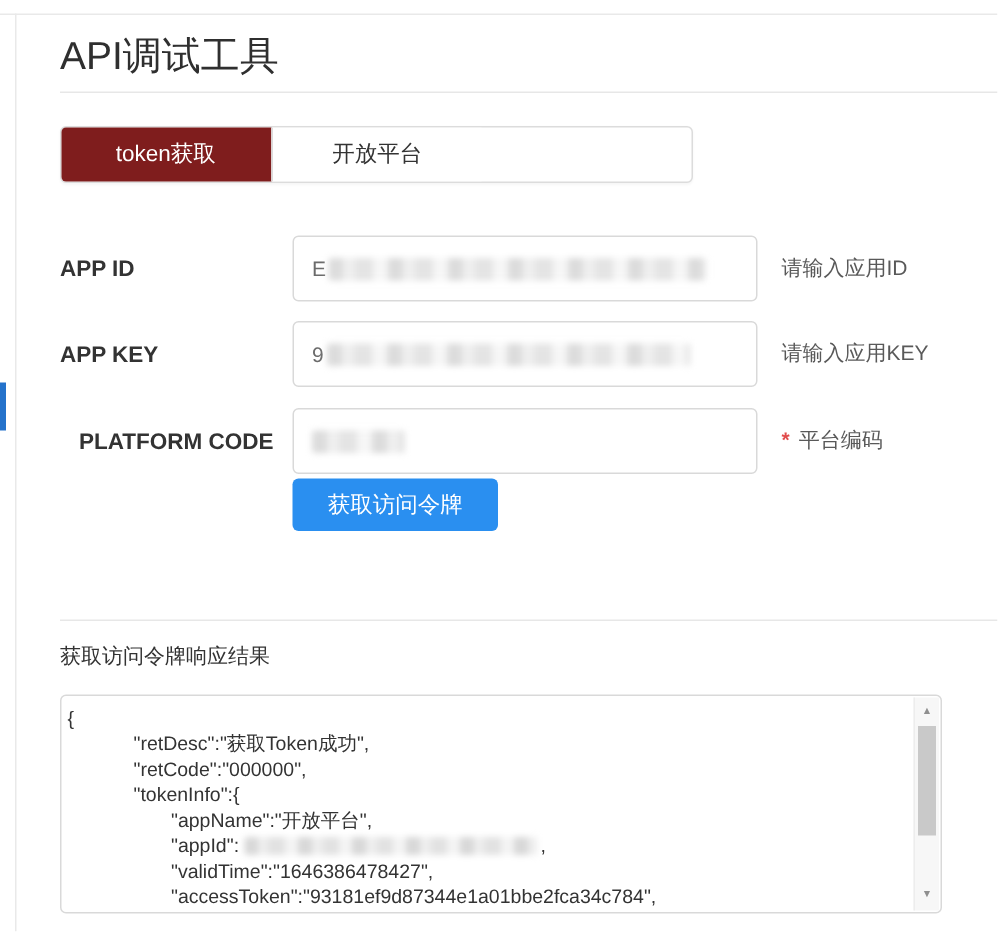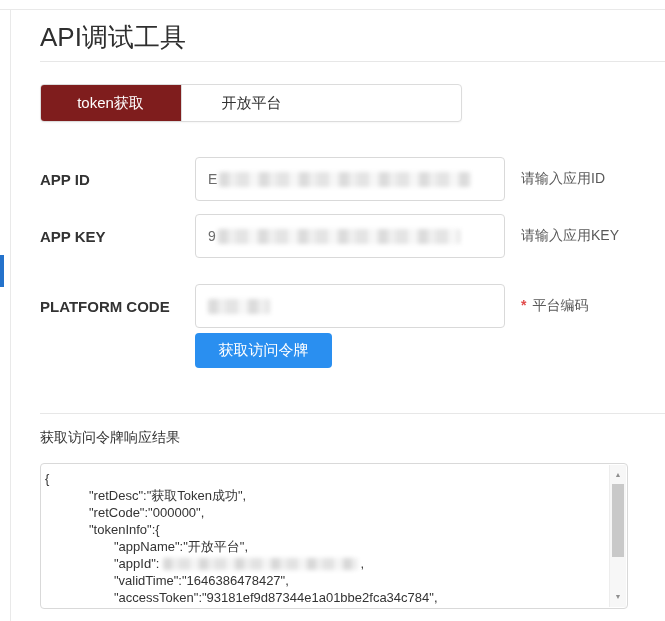--- a/index.html
+++ b/index.html
@@ -44,21 +44,21 @@
     border-radius: 4px 0 0 4px;
   }
 
   
   .form-row {
     position: absolute; left: 40px; height: 44px;
     display: flex; align-items: center;
   }
   .row-appid   { top: 157px; }
   .row-appkey  { top: 214px; align-items: center; }
-  .row-platform{ top: 284px; }
+  .row-platform{ top: 272px; text-align: center; }
   .field-label { width: 155px; font-size: 15px; font-weight: bold; color: #333; }
   .input-box {
     width: 310px; height: 44px;
     border: 1px solid #d9d9d9; border-radius: 4px;
     background: #fff; display: flex; align-items: center;
     padding: 0 12px; cursor: text;
   }
   .value-prefix { font-size: 14px; color: #6b6b6b; margin-right: 2px; }
   .redact {
     display: inline-block; height: 15px; border-radius: 2px;
@@ -66,21 +66,21 @@
     background: repeating-linear-gradient(90deg,
       #dcdcdc 0 10px, #efefef 10px 18px, #e4e4e4 18px 30px, #f6f6f6 30px 40px);
   }
   .redact-appid { width: 252px; }
   .redact-appkey { width: 242px; }
   .redact-platform { width: 62px; }
   .field-hint { margin-left: 16px; font-size: 14px; color: #595959; white-space: nowrap; }
   .required-star { color: #e14c4c; font-size: 14px; margin-right: 6px; font-weight: bold; }
 
   .submit-btn {
-    position: absolute; left: 195px; top: 333px;
+    position: absolute; left: 195px; top: 319px;
     width: 137px; height: 35px;
     background: #2a8ff0; color: #fff;
     border: none; border-radius: 4px;
     font-size: 15px; font-family: "Liberation Sans", sans-serif;
     cursor: pointer;
   }
 
   .result-label { position: absolute; left: 40px; top: 429px; font-size: 14px; color: #333; }
 
   .result-box {

